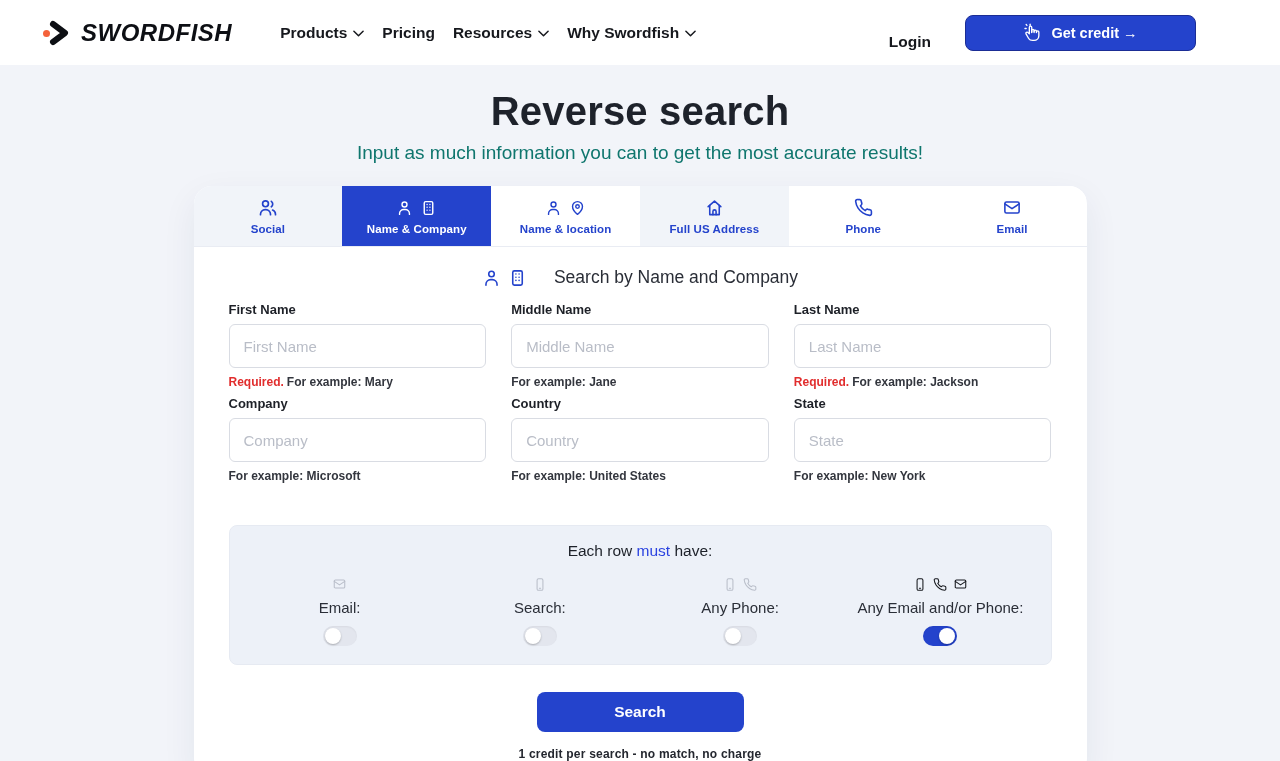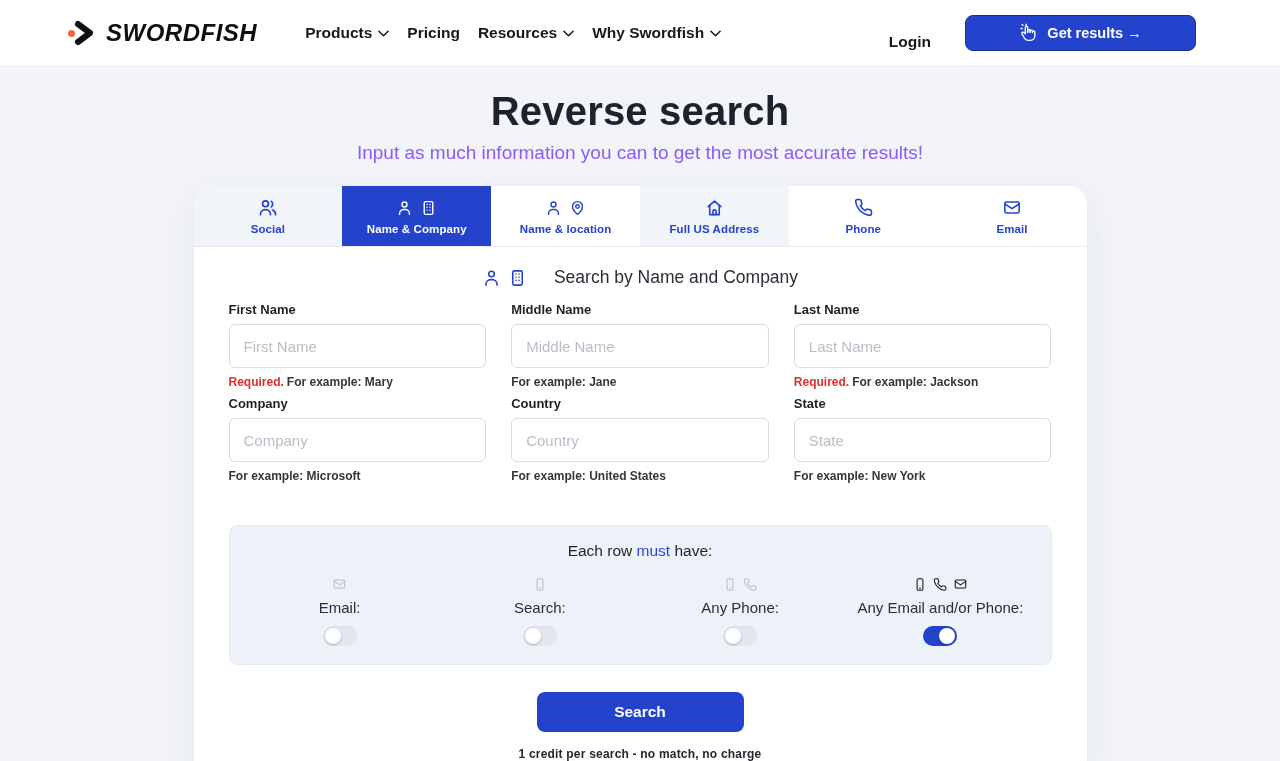--- a/index.html
+++ b/index.html
@@ -1,41 +1,41 @@
 <!DOCTYPE html>
 <html><head>
 <meta charset="utf-8">
 <style>
   * { margin:0; padding:0; box-sizing:border-box; }
   html,body { width:1280px; height:761px; overflow:hidden; }
   body { font-family:"Liberation Sans", sans-serif; background:#f2f4f9; color:#20242e; }
 
   
-  .topbar { height:65px; background:#ffffff; display:flex; align-items:center; padding:0 84px 0 68px; }
+  .topbar { height:65px; background:#ffffff; display:flex; align-items:center; padding:0 84px 0 43px; }
   .logo { display:flex; align-items:center; gap:8px; cursor:pointer; }
   .logo-mark { position:relative; width:30px; height:30px; }
   .logo-mark svg { position:absolute; left:4px; top:2px; }
   .logo-dot { position:absolute; left:0; top:12px; width:7px; height:7px; border-radius:50%; background:#f4623a; }
   .logo-text { font-size:24px; font-weight:800; letter-spacing:.5px; color:#0d0f14; font-style:italic; }
   .nav { display:flex; align-items:center; gap:18px; margin-left:48px; }
   .nav-item { display:flex; align-items:center; gap:6px; font-size:15.5px; font-weight:700; color:#16181d; cursor:pointer; }
   .nav-item svg { margin-top:2px; }
   .topbar-right { margin-left:auto; display:flex; align-items:flex-end; gap:34px; }
   .login { font-size:15.5px; font-weight:700; color:#16181d; cursor:pointer; }
   .cta-btn { display:flex; align-items:center; justify-content:center; gap:9px; width:231px; height:36px;
              background:var(--accent); border:1px solid #1b2d95; border-radius:8px; color:#fff;
              font-size:14.5px; font-weight:700; cursor:pointer; font-family:inherit; }
   .cta-btn svg { flex:none; }
 
   :root { --accent:#2443cc; }
 
   
   .hero { text-align:center; padding-top:24px; }
   .hero h1 { font-size:40px; font-weight:700; color:#1e222b; letter-spacing:.2px; }
-  .hero p { margin-top:8px; font-size:19px; color:#8b5cf6; }
+  .hero p { margin-top:8px; font-size:19px; color:#0f766e; }
 
   
   .card { width:893px; margin:22px auto 0; background:#fff; border-radius:18px;
           box-shadow:0 12px 35px rgba(30,40,90,.07); overflow:hidden; }
 
   
   .tabs { display:flex; height:61px; border-bottom:1px solid #e9ecf3; }
   .tab { flex:1 1 0; display:flex; flex-direction:column; align-items:center; justify-content:center;
          gap:5px; color:var(--accent); cursor:pointer; background:#fff; }
   .tab.alt { background:#f1f4f9; }
@@ -125,21 +125,21 @@
     <button class="cta-btn">
       <svg width="19" height="19" viewBox="0 0 24 24" fill="none" stroke="#ffffff" stroke-width="1.7" stroke-linecap="round" stroke-linejoin="round">
         <path d="M8 13V5.5a1.5 1.5 0 0 1 3 0V12"></path>
         <path d="M11 11.5v-2a1.5 1.5 0 0 1 3 0V12"></path>
         <path d="M14 10.5a1.5 1.5 0 0 1 3 0V12"></path>
         <path d="M17 11.5a1.5 1.5 0 0 1 3 0V16a6 6 0 0 1-6 6h-2a6 6 0 0 1-5-2.7l-3.2-5.6a1.4 1.4 0 0 1 .5-1.9c.7-.4 1.5-.3 2.1.3L8 13.5"></path>
         <path d="M5 3L4 2"></path>
           <path d="M4 7H2.5"></path>
           <path d="M9 3V1.5"></path>
       </svg>
-      <span>Get results →</span>
+      <span>Get credit →</span>
     </button>
   </div>
 </header>
 
 <section class="hero">
   <h1>Reverse search</h1>
   <p>Input as much information you can to get the most accurate results!</p>
 </section>
 
 <main class="card">

